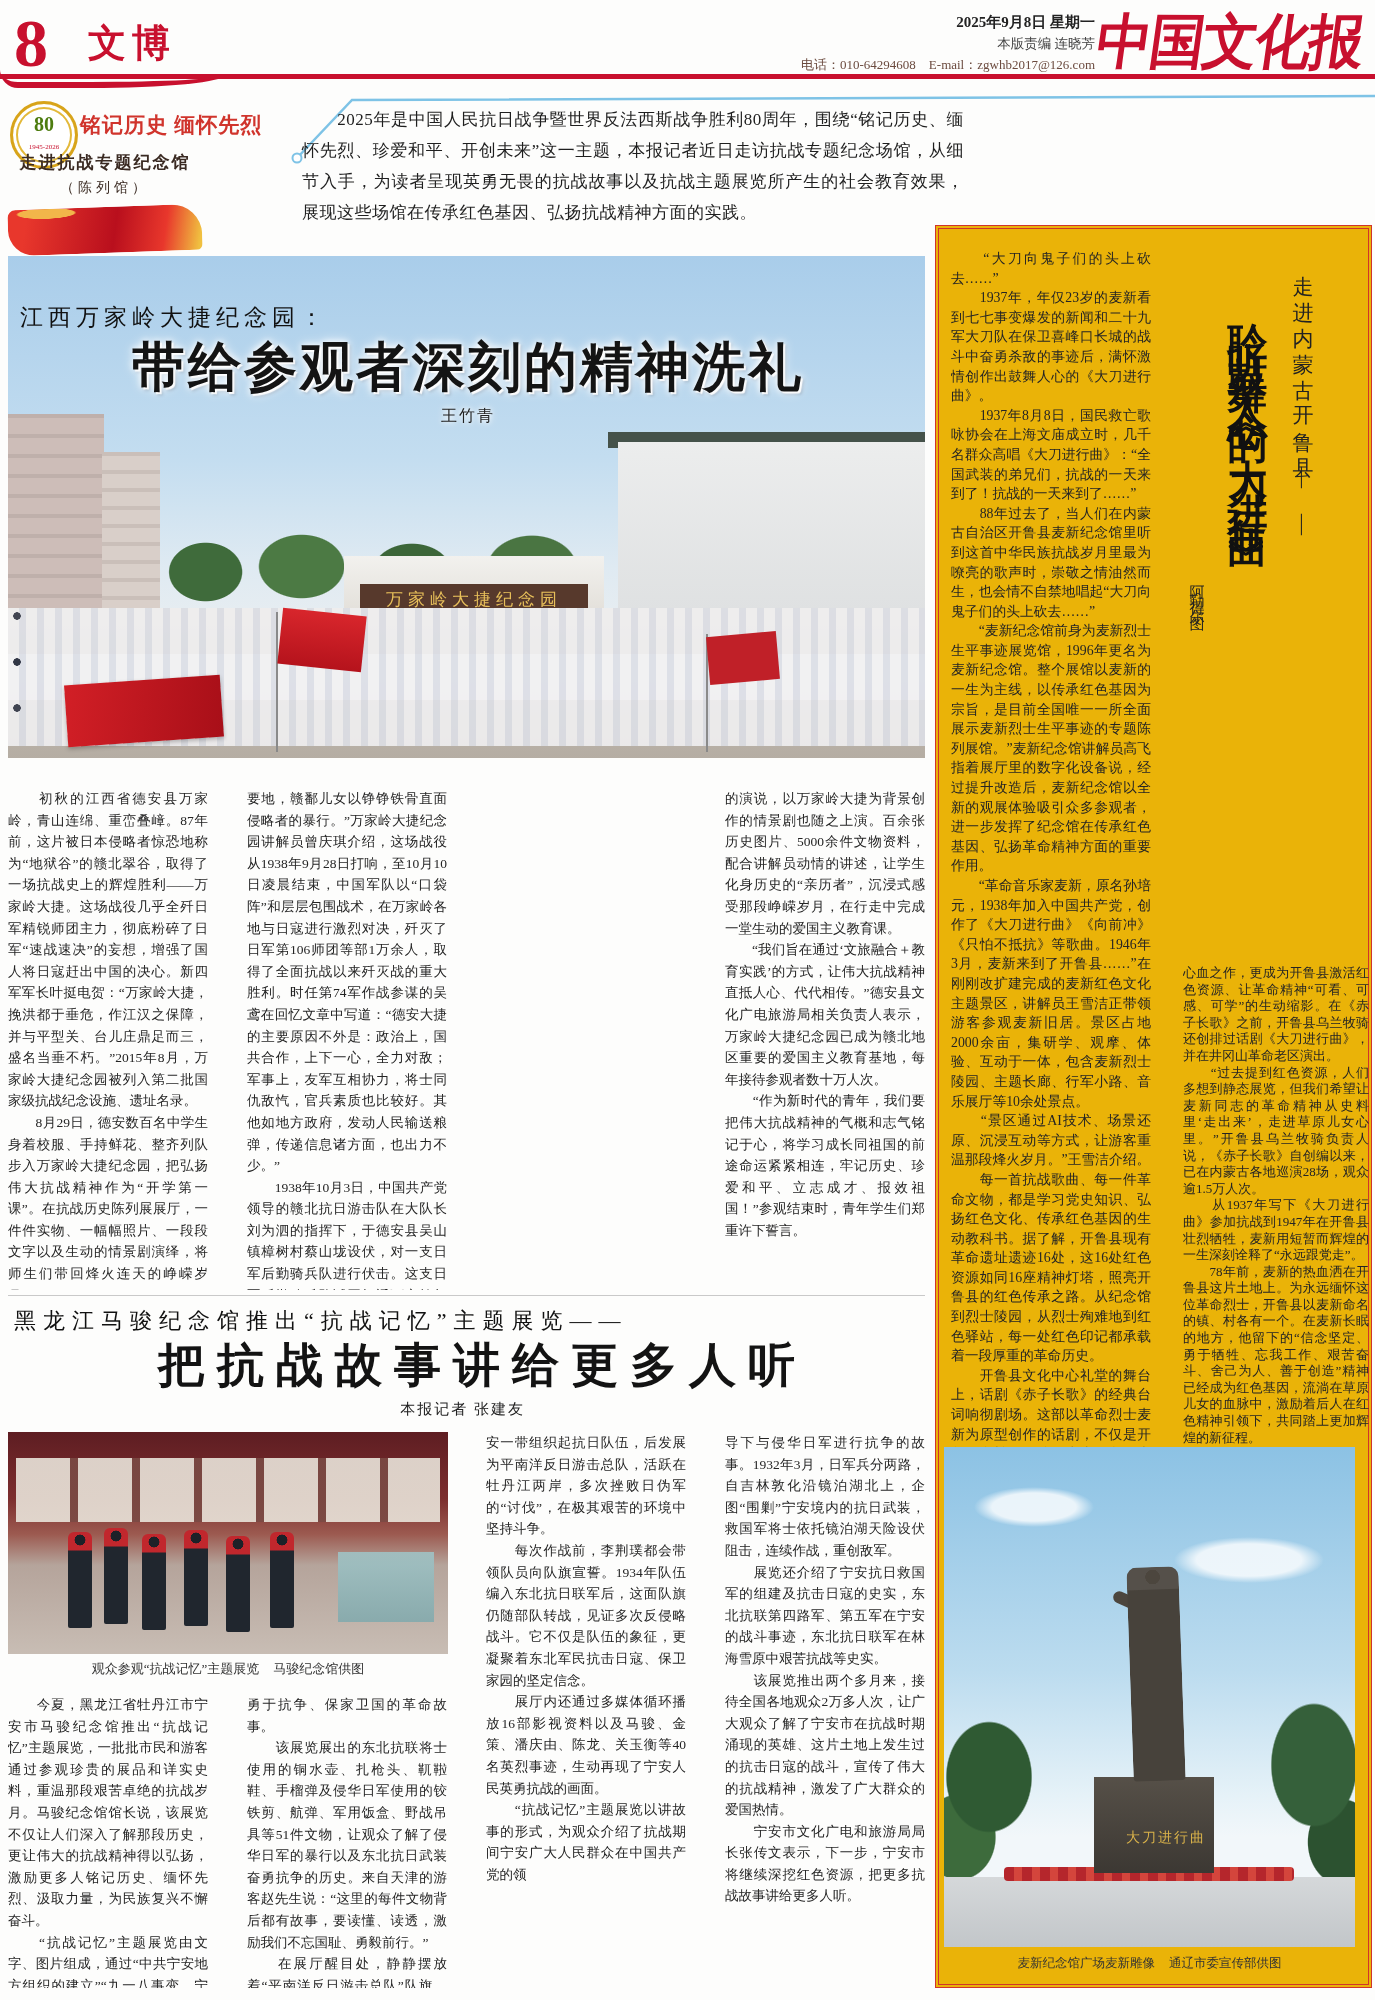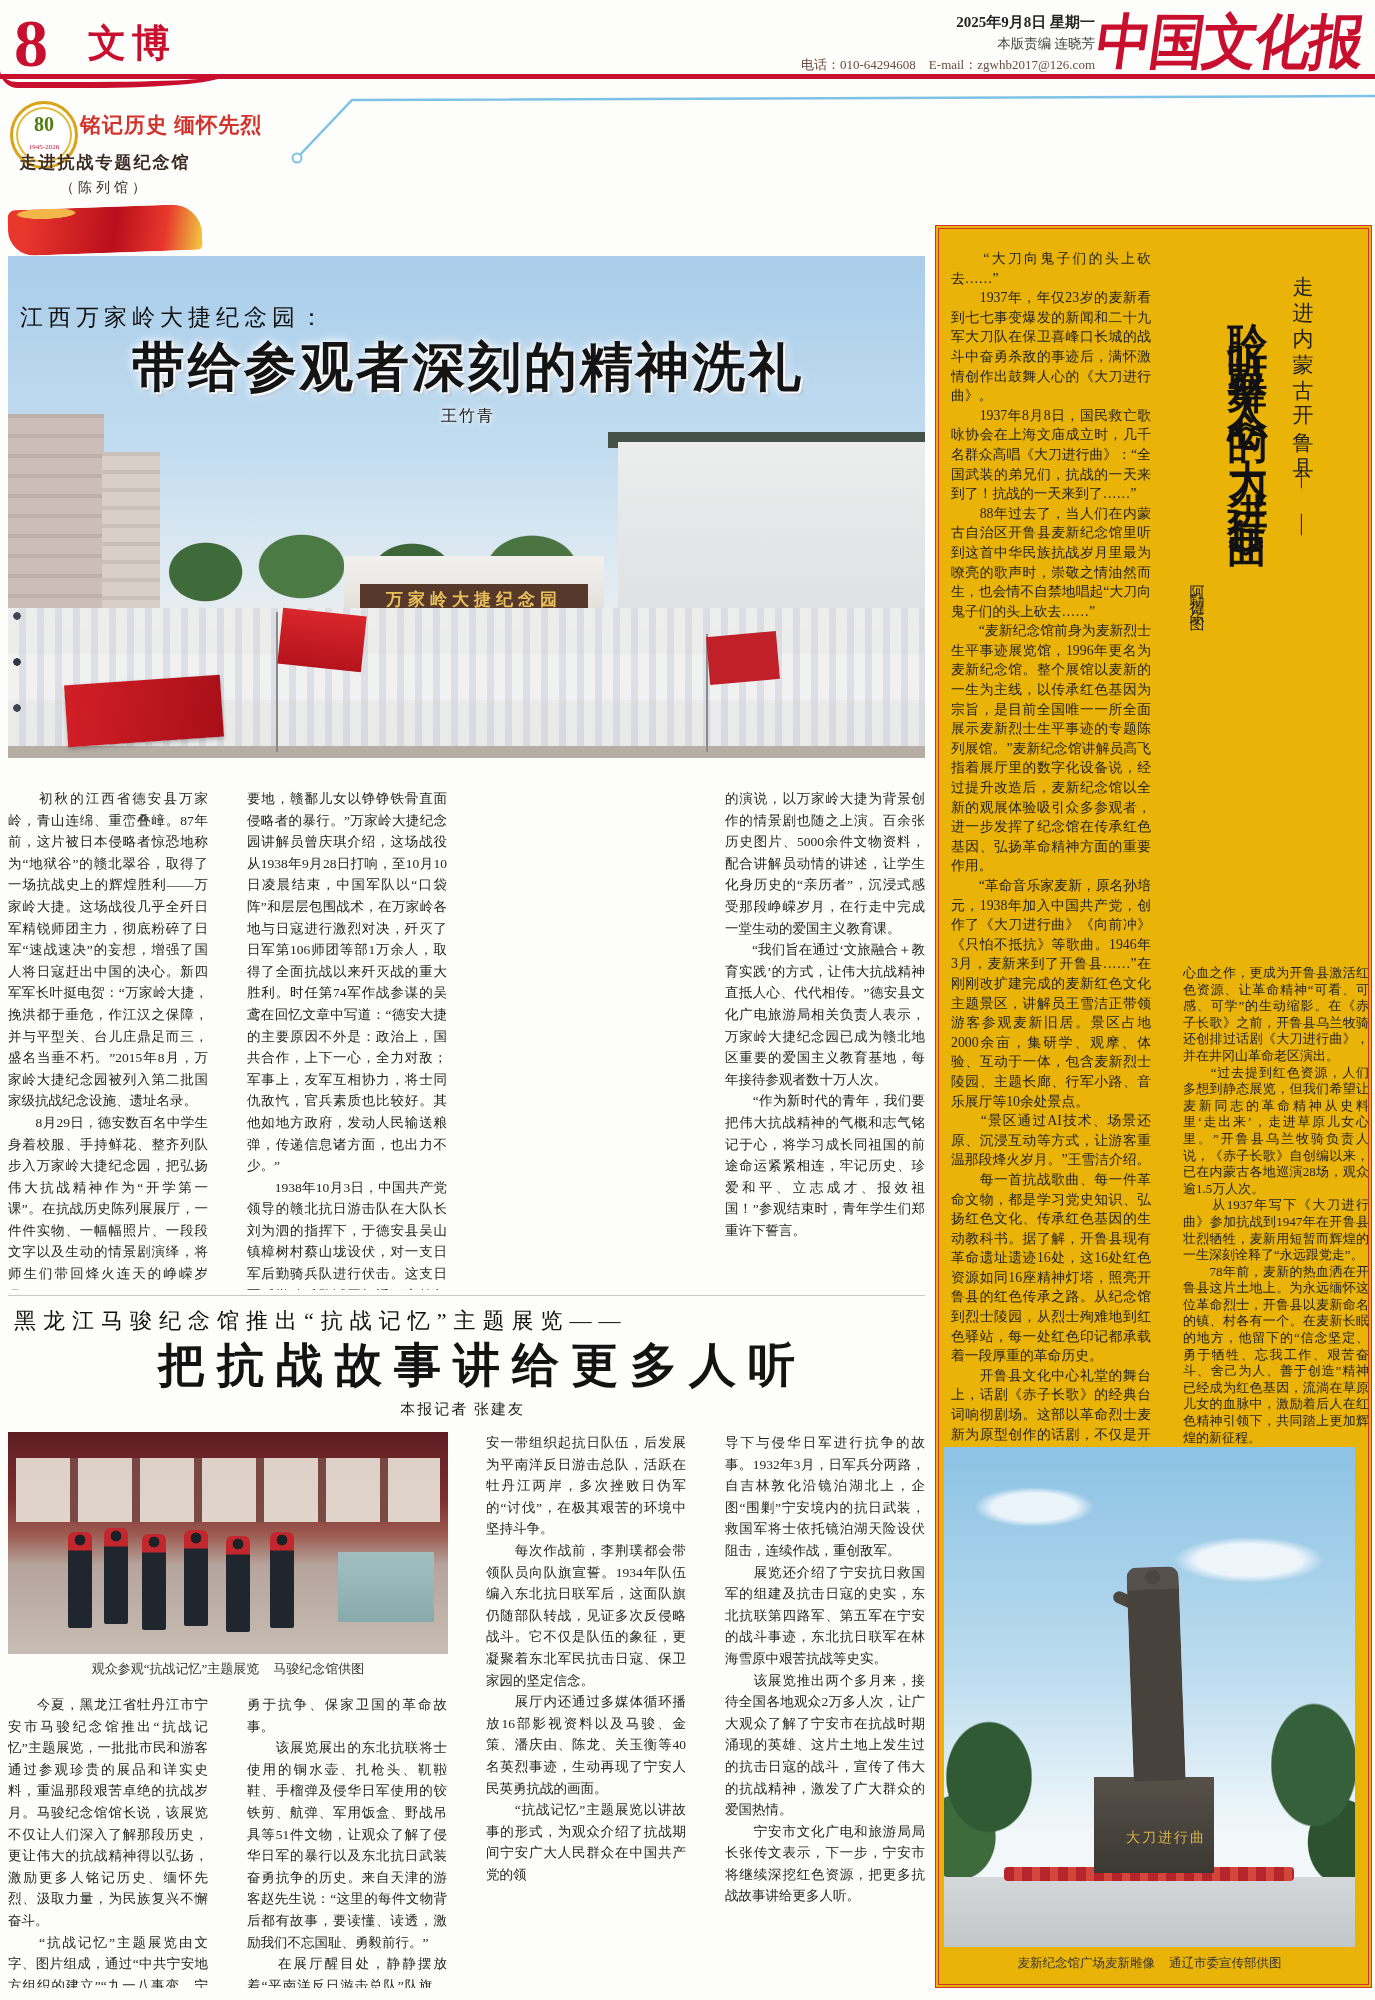--- a/index.html
+++ b/index.html
@@ -43,21 +43,21 @@
       repeating-linear-gradient(0deg,#d9cfc9 0 14px,#cabfb9 14px 18px);}
   .hallR{left:610px;top:186px;width:307px;height:168px;background:linear-gradient(#eceded,#dfe1e2);}
   .hallRoof{left:600px;top:176px;width:317px;height:16px;background:#45524a;}
   .trees{left:140px;top:250px;width:480px;height:110px;background:
       radial-gradient(60px 48px at 12% 60%,#3f6b3b 0 60%,transparent 62%),
       radial-gradient(70px 52px at 32% 55%,#4c7a44 0 60%,transparent 62%),
       radial-gradient(66px 50px at 55% 62%,#3c6639 0 60%,transparent 62%),
       radial-gradient(74px 56px at 80% 58%,#4a7542 0 60%,transparent 62%);}
   .gate{left:336px;top:300px;width:260px;height:80px;background:linear-gradient(#f2f1ee,#ddd9d2);}
   .sign{left:352px;top:328px;width:228px;height:32px;background:#57392c;color:#e8c05a;
-        font-size:17px;font-weight:bold;letter-spacing:5px;text-align:center;line-height:32px;}
+        font-size:17px;font-weight:normal;letter-spacing:5px;text-align:center;line-height:32px;}
   .plaza{left:0;top:352px;width:917px;height:150px;background:linear-gradient(#cfc8bf,#b5ada3);}
   .crowdrow{left:0;width:917px;height:46px;background:
       repeating-radial-gradient(circle at 9px 8px,#2a3040 0 3.5px,transparent 4px 100%),
       repeating-linear-gradient(90deg,#f4f4f6 0 11px,#dfe2ea 11px 18px);opacity:.85;}
   .flagbig{left:58px;top:424px;width:156px;height:62px;background:linear-gradient(100deg,#d21f26,#a80f18);
            transform:rotate(-4deg);box-shadow:0 2px 4px rgba(0,0,0,.25);}
   .flag2{left:272px;top:356px;width:84px;height:56px;background:linear-gradient(#d8262c,#b5131c);transform:rotate(6deg);}
   .pole2{left:268px;top:356px;width:2px;height:140px;background:#8a8a8a;}
   .flag3{left:700px;top:378px;width:70px;height:48px;background:#c02028;transform:rotate(-5deg);}
   .pole3{left:698px;top:378px;width:2px;height:118px;background:#8a8a8a;}
@@ -143,20 +143,21 @@
     <div class="abs bt2">走进抗战专题纪念馆</div>
     <div class="abs bt3">（陈列馆）</div>
     <div class="abs ribbon"></div>
   </div>
 
   <svg class="abs bluesvg" width="1375" height="80">
     <path d="M 297 70 L 352 12 L 1375 8" stroke="#7ec3e6" stroke-width="2.5" fill="none"></path>
     <circle cx="297" cy="70" r="4.5" fill="#ffffff" stroke="#7ec3e6" stroke-width="2"></circle>
   </svg>
 
+  <div class="abs intro">　　2025年是中国人民抗日战争暨世界反法西斯战争胜利80周年，围绕“铭记历史、缅怀先烈、珍爱和平、开创未来”这一主题，本报记者近日走访抗战专题纪念场馆，从细节入手，为读者呈现英勇无畏的抗战故事以及抗战主题展览所产生的社会教育效果，展现这些场馆在传承红色基因、弘扬抗战精神方面的实践。</div>
 
   <div class="abs hero">
     <div class="abs bldgL"></div>
     <div class="abs bldgL2"></div>
     <div class="abs hallRoof"></div>
     <div class="abs hallR"></div>
     <div class="abs trees"></div>
     <div class="abs gate"></div>
     <div class="abs sign">万家岭大捷纪念园</div>
     <div class="abs plaza"></div>

